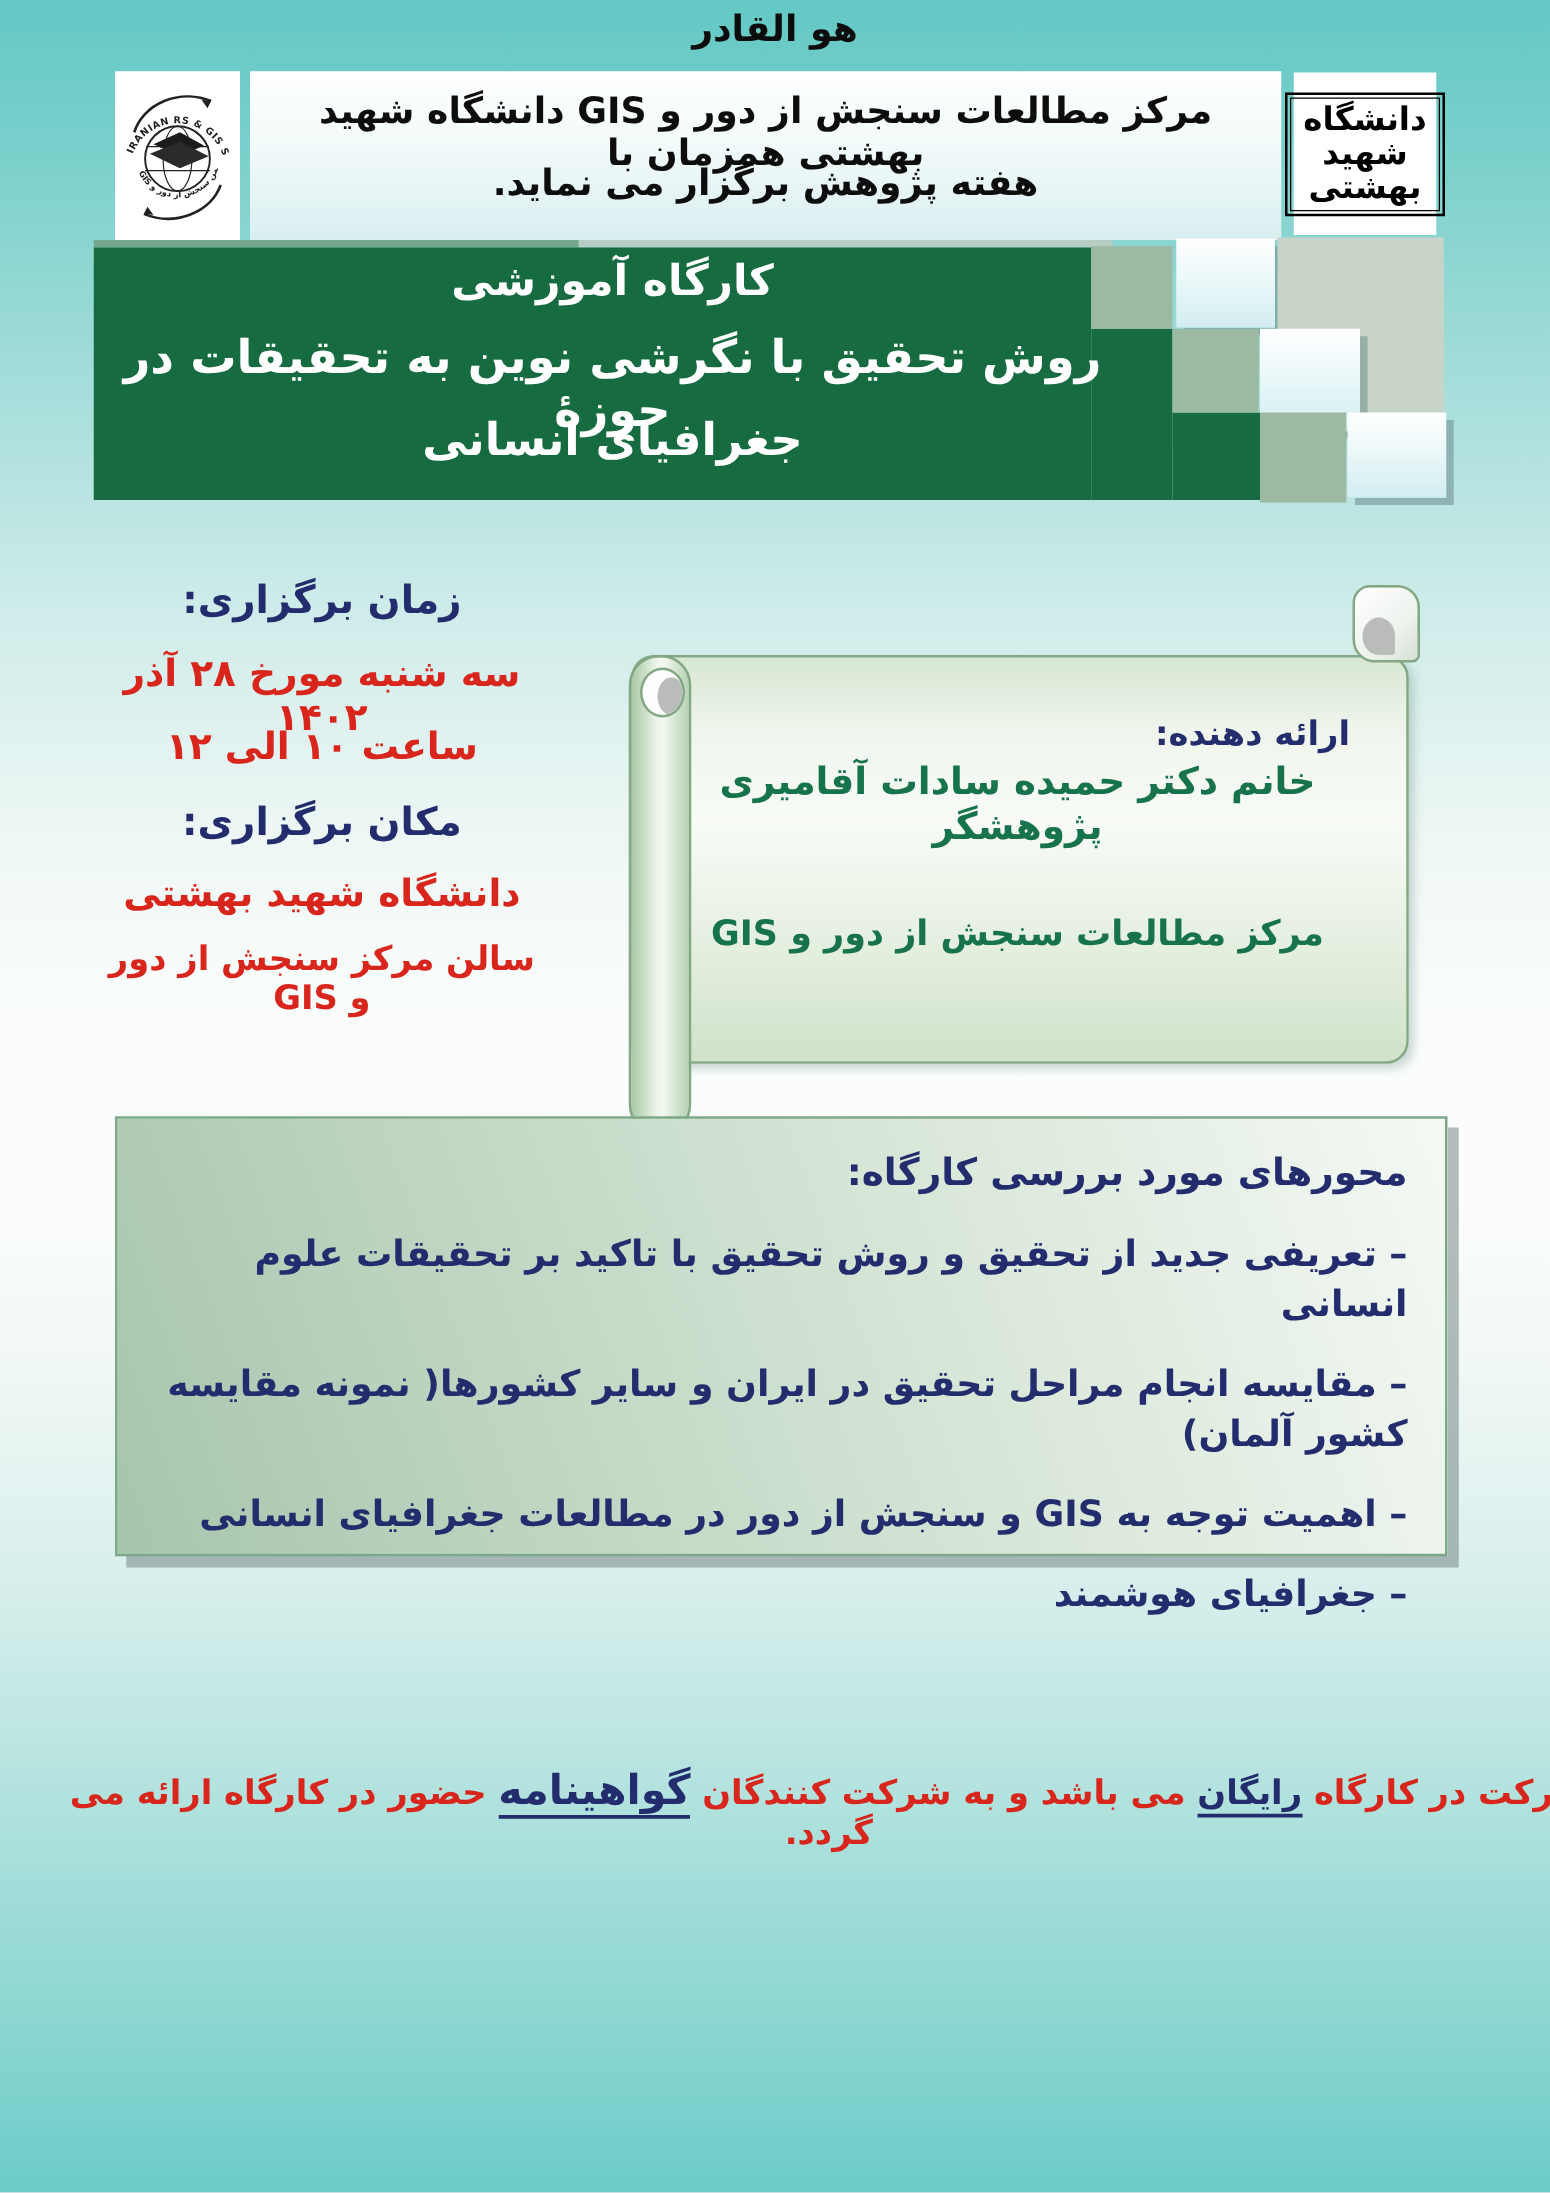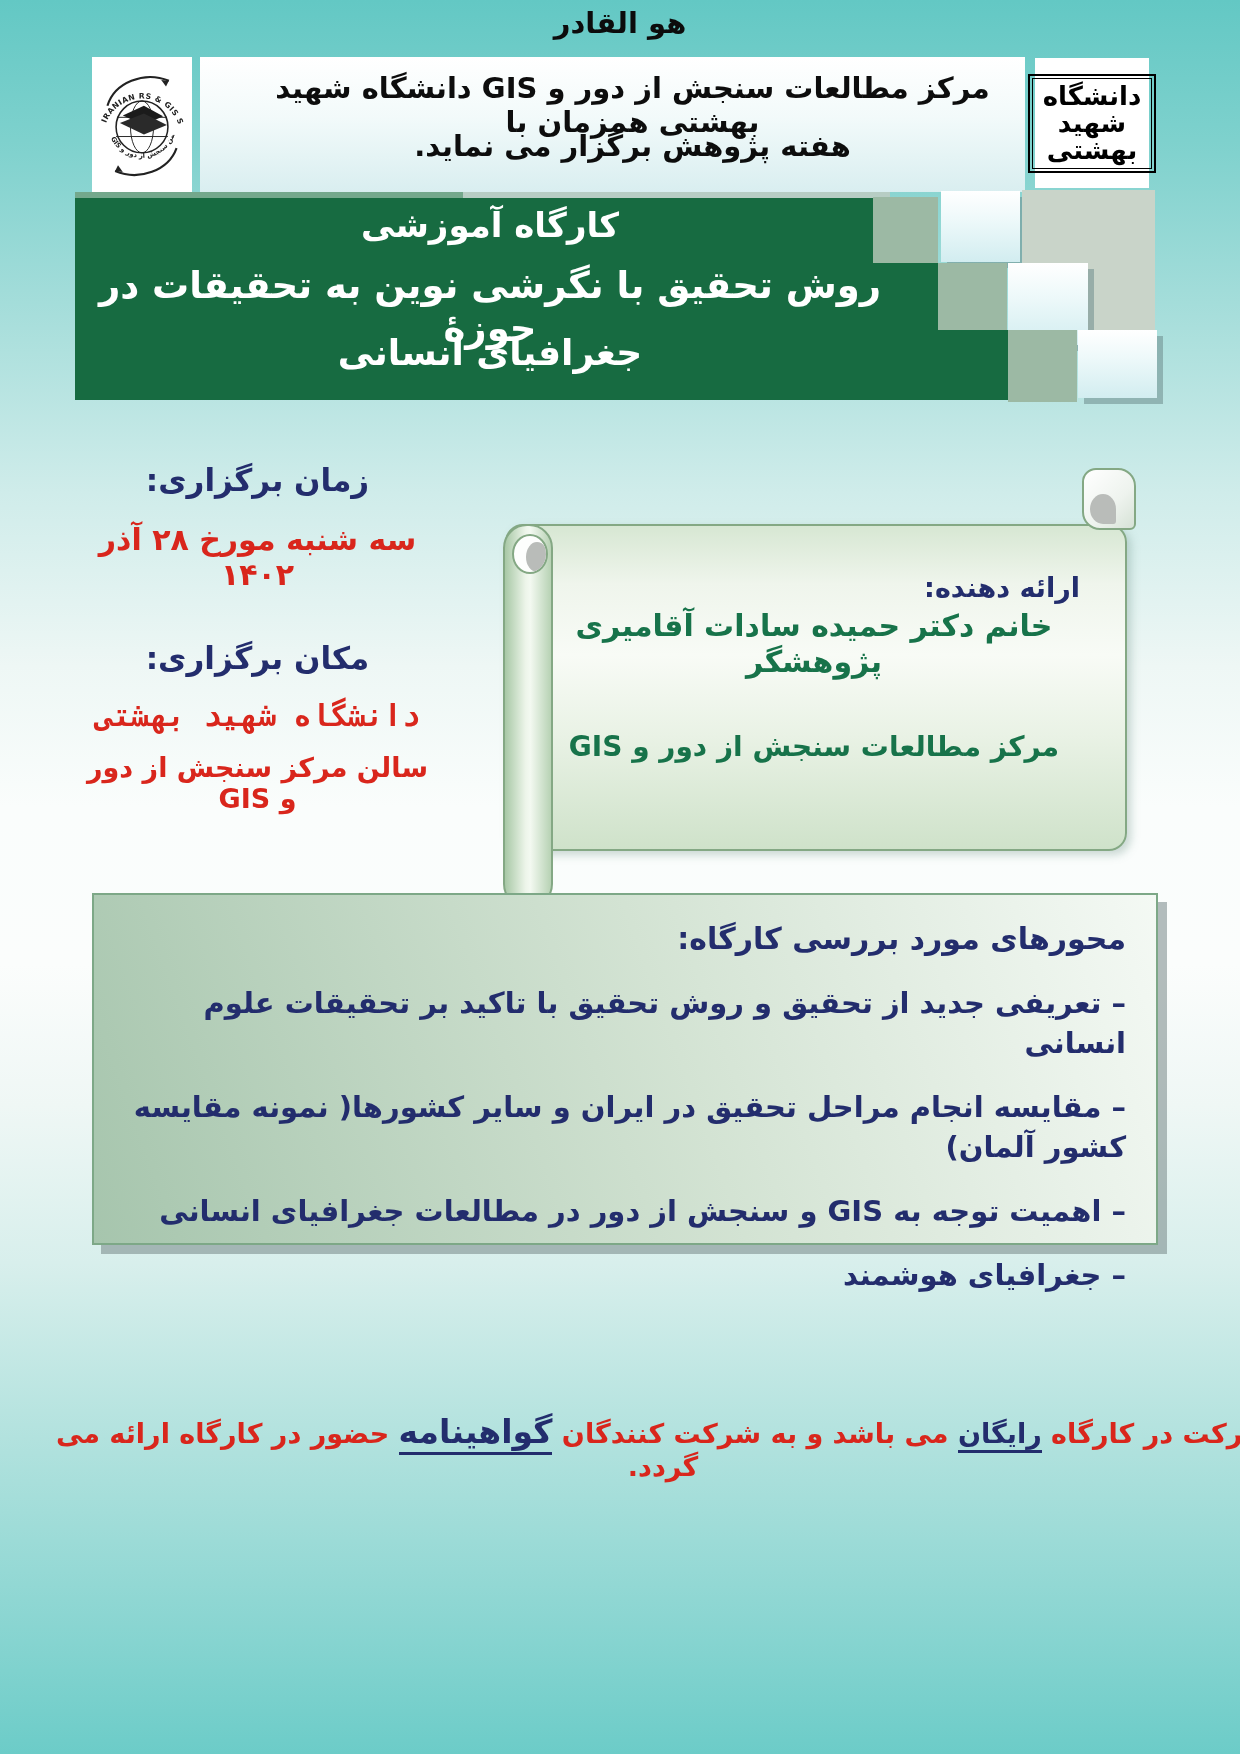--- a/index.html
+++ b/index.html
@@ -12,21 +12,21 @@
       #d8efec 72%, #b2e2de 82%, #8cd6d2 92%, #6cccc8 100%);
   }
   .abs{position:absolute;}
   .rtl{direction:rtl;unicode-bidi:plaintext;}
   .b{font-weight:bold;}
   
   .bismillah{top:6px;left:0;width:100%;text-align:center;font-size:29px;color:#0c0c0c;}
   
   .header-box{left:200px;top:57px;width:825px;height:135px;
     background:linear-gradient(180deg,#ffffff 0%,#f2fafa 45%,#d9eef0 100%);}
-  .header-line{position:absolute;left:0;width:100%;text-align:center;color:#0d0d0d;font-size:29px;padding-left:20px;}
+  .header-line{position:absolute;left:0;width:100%;text-align:center;color:#0d0d0d;font-size:29px;}
   .hl1{top:14px;} .hl2{top:72px;}
   .logo-left{left:92px;top:57px;width:100px;height:135px;background:#ffffff;display:flex;align-items:center;justify-content:center;}
   .logo-right{left:1035px;top:58px;width:114px;height:130px;background:#ffffff;display:flex;align-items:center;justify-content:center;}
   .uni-frame{border:2px solid #000;padding:2px;}
   .uni-frame-inner{border:1px solid #000;padding:4px 10px;text-align:center;}
   .uni-line{font-size:26px;line-height:27px;font-weight:bold;color:#000;}
   
   .strip-a{left:75px;top:192px;width:388px;height:6px;background:#74a88c;}
   .strip-b{left:463px;top:192px;width:427px;height:6px;background:#b7cdc4;}
   .banner-main{left:75px;top:198px;width:798px;height:202px;background:#176b41;}
@@ -47,21 +47,21 @@
   .sqC{left:1022px;top:190px;width:133px;height:140px;}
   .sqD{left:938px;top:263px;width:69px;height:67px;}
   .sqE{left:1008px;top:263px;width:80px;height:82px;}
   .sqF{left:1008px;top:330px;width:69px;height:72px;}
   .sqG{left:1078px;top:330px;width:79px;height:68px;}
   
   .sched{left:85px;width:345px;text-align:center;}
   .navy{color:#232d6d;} .red{color:#d9261c;}
   .s1{top:462px;font-size:31px;} .s2{top:522px;font-size:30px;}
   .s3{top:580px;font-size:30px;} .s4{top:640px;font-size:31px;}
-  .s5{top:698px;font-size:30px;font-family:Liberation Mono, monospace;} .s6{top:752px;font-size:27px;}
+  .s5{top:698px;font-size:30px;} .s6{top:752px;font-size:27px;}
   
   .scroll-body{left:505px;top:524px;width:618px;height:323px;border:2px solid #84a884;border-radius:18px;
     background:linear-gradient(180deg,#d7e7d3 0%,#eff5ec 18%,#f8fbf6 40%,#e9f2e5 65%,#cfe2ca 100%);
     box-shadow:4px 4px 8px rgba(110,145,135,.35);}
   .scroll-roll{left:503px;top:524px;width:46px;height:380px;border:2px solid #84a884;border-radius:24px;
     background:linear-gradient(90deg,#a8c8a6 0%,#edf5ea 45%,#f3f9f1 55%,#b7d2b4 100%);}
   .roll-curl{left:512px;top:534px;width:32px;height:36px;border:2px solid #84a884;border-radius:50%;background:#fdfefd;overflow:hidden;}
   .roll-curl::after{content:"";position:absolute;left:12px;top:6px;width:22px;height:30px;background:#b9bcb9;border-radius:50% 50% 0 50%;}
   .tr-curl{left:1082px;top:468px;width:50px;height:58px;border:2px solid #84a884;
     border-radius:14px 18px 6px 18px;background:linear-gradient(135deg,#ffffff 0%,#eef3ee 60%,#d6e2d6 100%);overflow:hidden;}
@@ -144,20 +144,21 @@
   <div class="sq sq-grad sqE"></div>
   <div class="sq sq-sage sqF"></div>
   <div class="sq sq-grad sqG"></div>
 
   <div class="abs banner-text bt-kicker b rtl">کارگاه آموزشی</div>
   <div class="abs banner-text bt-title1 b rtl">روش تحقیق با نگرشی نوین به تحقیقات در حوزۀ</div>
   <div class="abs banner-text bt-title2 b rtl">جغرافیای انسانی</div>
 
   <div class="abs sched s1 navy b rtl">زمان برگزاری:</div>
   <div class="abs sched s2 red b rtl">سه شنبه مورخ ۲۸ آذر ۱۴۰۲</div>
+  <div class="abs sched s3 red b rtl">ساعت ۱۰ الی ۱۲</div>
   <div class="abs sched s4 navy b rtl">مکان  برگزاری:</div>
   <div class="abs sched s5 red b rtl">دانشگاه شهید بهشتی</div>
   <div class="abs sched s6 red b rtl">سالن مرکز سنجش از دور و GIS</div>
 
   <div class="abs scroll-body"></div>
   <div class="abs scroll-roll"></div>
   <div class="abs roll-curl"></div>
   <div class="abs tr-curl"></div>
 
   <div class="abs p-label navy b rtl">ارائه دهنده:</div>

